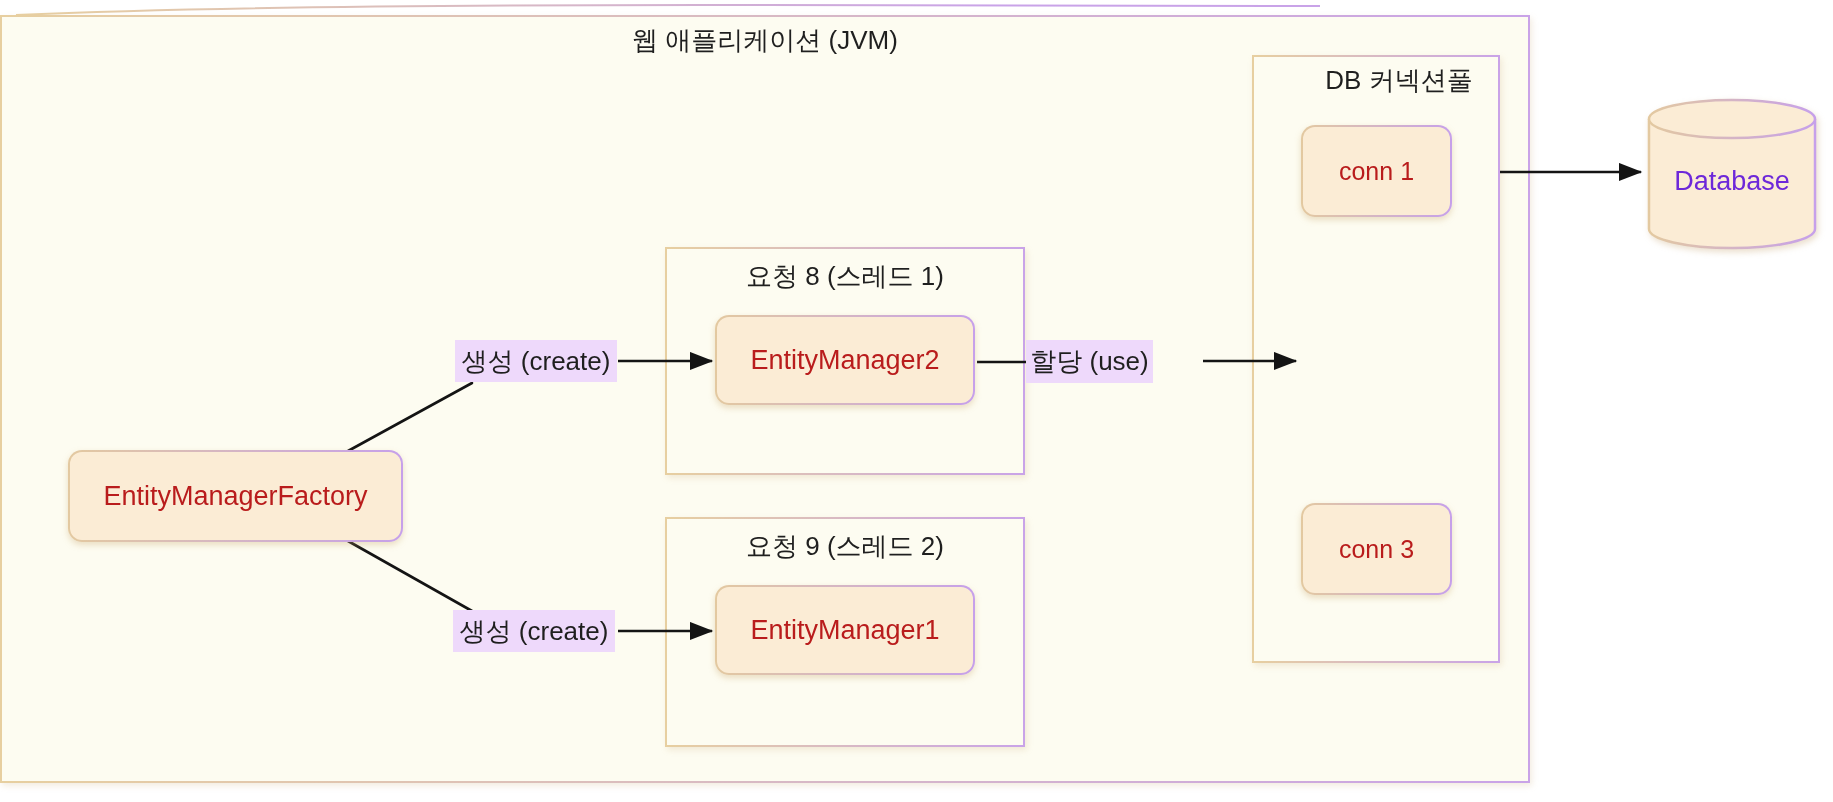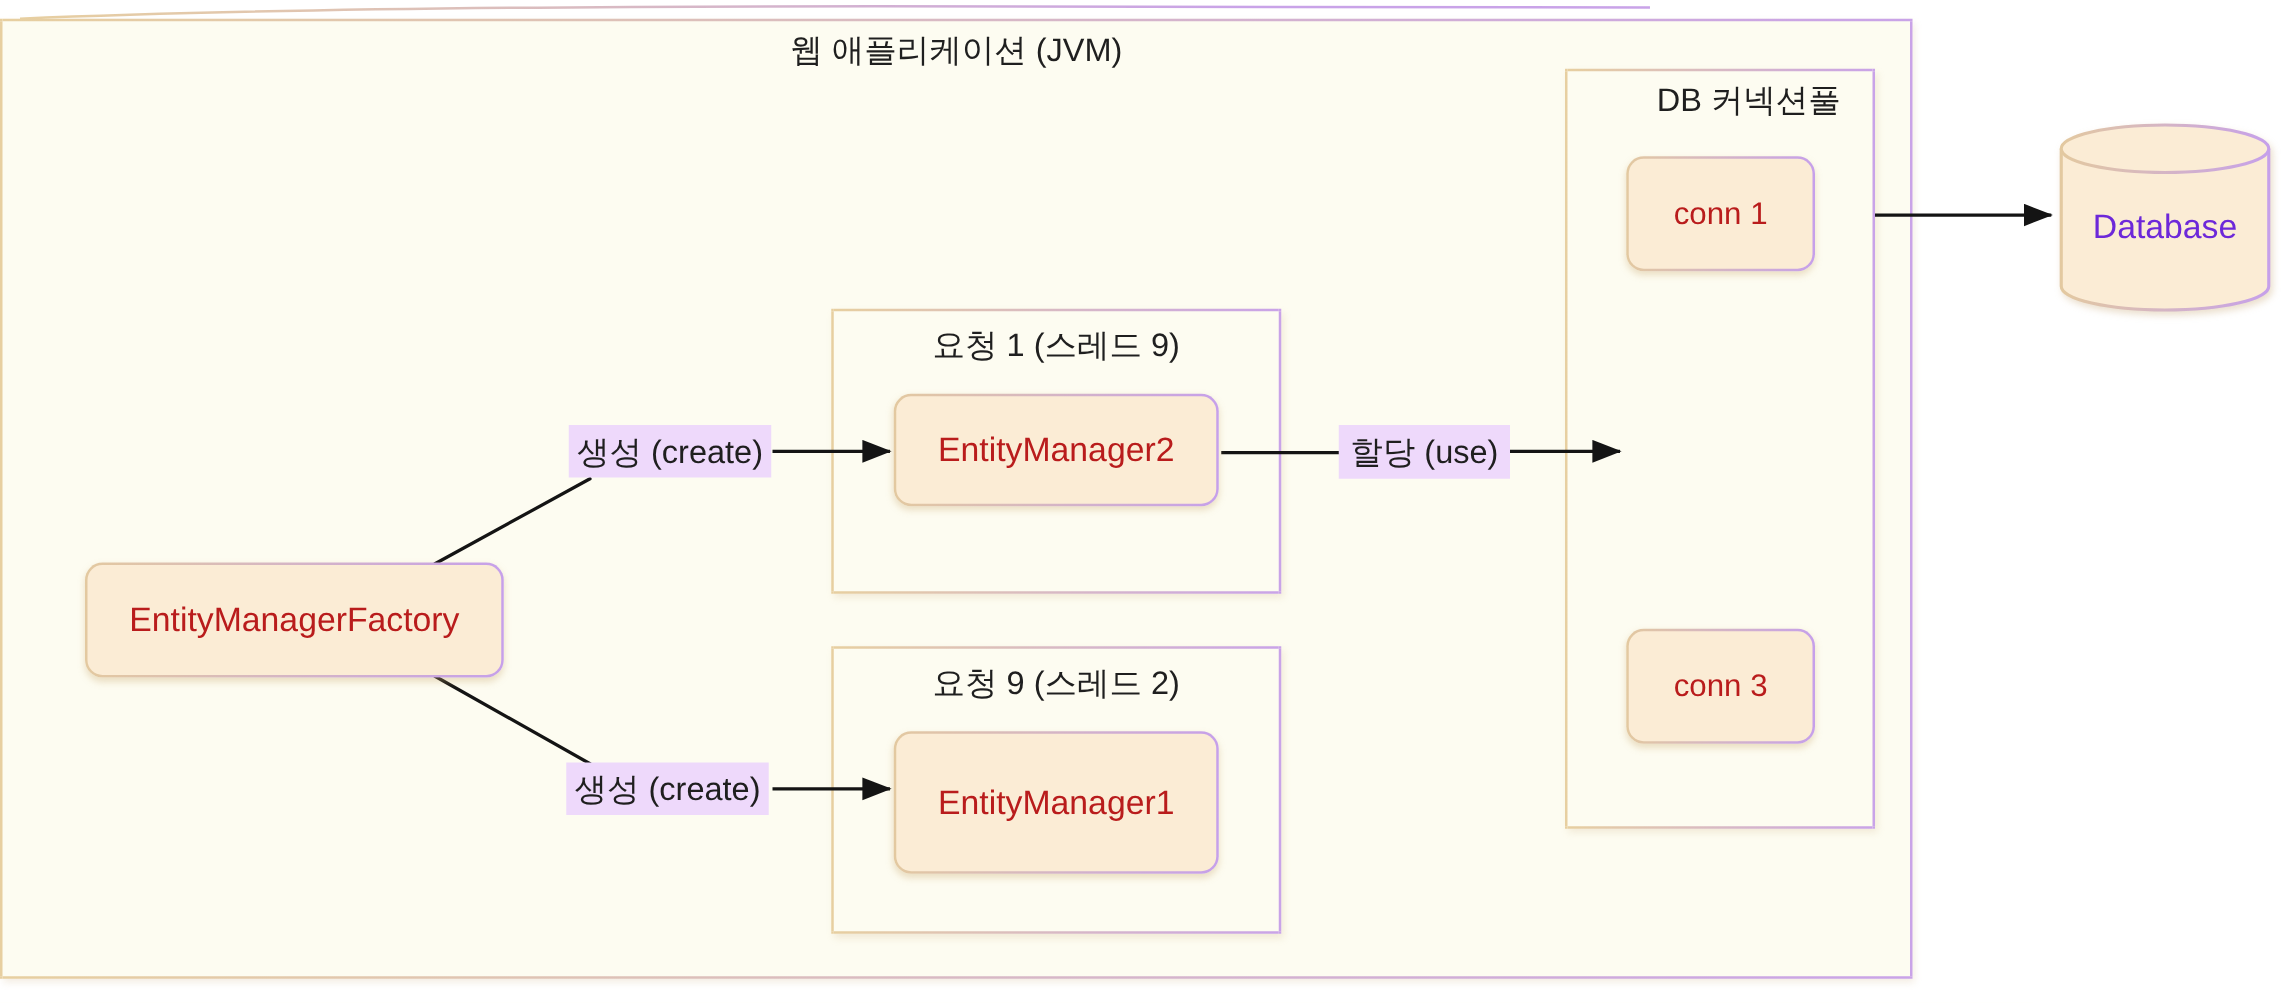--- a/index.html
+++ b/index.html
@@ -29,55 +29,55 @@
     box-shadow:0 3px 6px rgba(200,165,105,.35);
     box-sizing:border-box;z-index:4;
   }
   .node-inner{
     width:100%;height:100%;border-radius:12px;background:#fbecd5;
     display:flex;align-items:center;justify-content:center;
     font-size:27px;color:#b91c1c;box-sizing:border-box;white-space:nowrap;
   }
   .factory{left:68px;top:450px;width:335px;height:92px;}
   .em2{left:715px;top:315px;width:260px;height:90px;}
-  .em1{left:715px;top:585px;width:260px;height:114px;}
+  .em1{left:715px;top:585px;width:260px;height:90px;}
   .conn{width:151px;height:92px;}
   .conn .node-inner{font-size:25px;}
   .conn1{left:1301px;top:125px;}
   .conn2{left:1301px;top:315px;}
   .conn3{left:1301px;top:503px;}
   
   .edge-label{
     position:absolute;background:#eed9fb;display:flex;align-items:center;justify-content:center;
     font-size:26px;color:#1f1f1f;z-index:5;white-space:nowrap;box-sizing:border-box;
   }
   .lbl-create1{left:455px;top:340px;width:162px;height:42px;}
   .lbl-create2{left:453px;top:610px;width:162px;height:42px;}
-  .lbl-use{left:1071px;top:340px;width:137px;height:43px;}
+  .lbl-use{left:1026px;top:340px;width:127px;height:43px;}
   
   .wires{position:absolute;left:0;top:0;width:1833px;height:802px;z-index:3;pointer-events:none;}
   
   .cyl{position:absolute;left:1646px;top:98px;width:172px;height:152px;z-index:4;
        filter:drop-shadow(2px 3px 3px rgba(190,150,90,.3));}
   .db-label{
     position:absolute;left:1646px;top:132px;width:172px;height:98px;z-index:5;
     display:flex;align-items:center;justify-content:center;font-size:27px;color:#6d28d9;
   }
 </style>
 </head>
 <body>
 
 <div class="canvas">
 
   <div class="container outer">
     <div class="box-title">웹 애플리케이션 (JVM)</div>
   </div>
 
   <div class="container req1">
-    <div class="box-title">요청 1 (스레드 9)</div>
+    <div class="box-title">요청 8 (스레드 1)</div>
   </div>
 
   <div class="container req2">
     <div class="box-title">요청 9 (스레드 2)</div>
   </div>
 
   <div class="container pool">
     <div class="box-title">DB 커넥션풀</div>
   </div>
 

